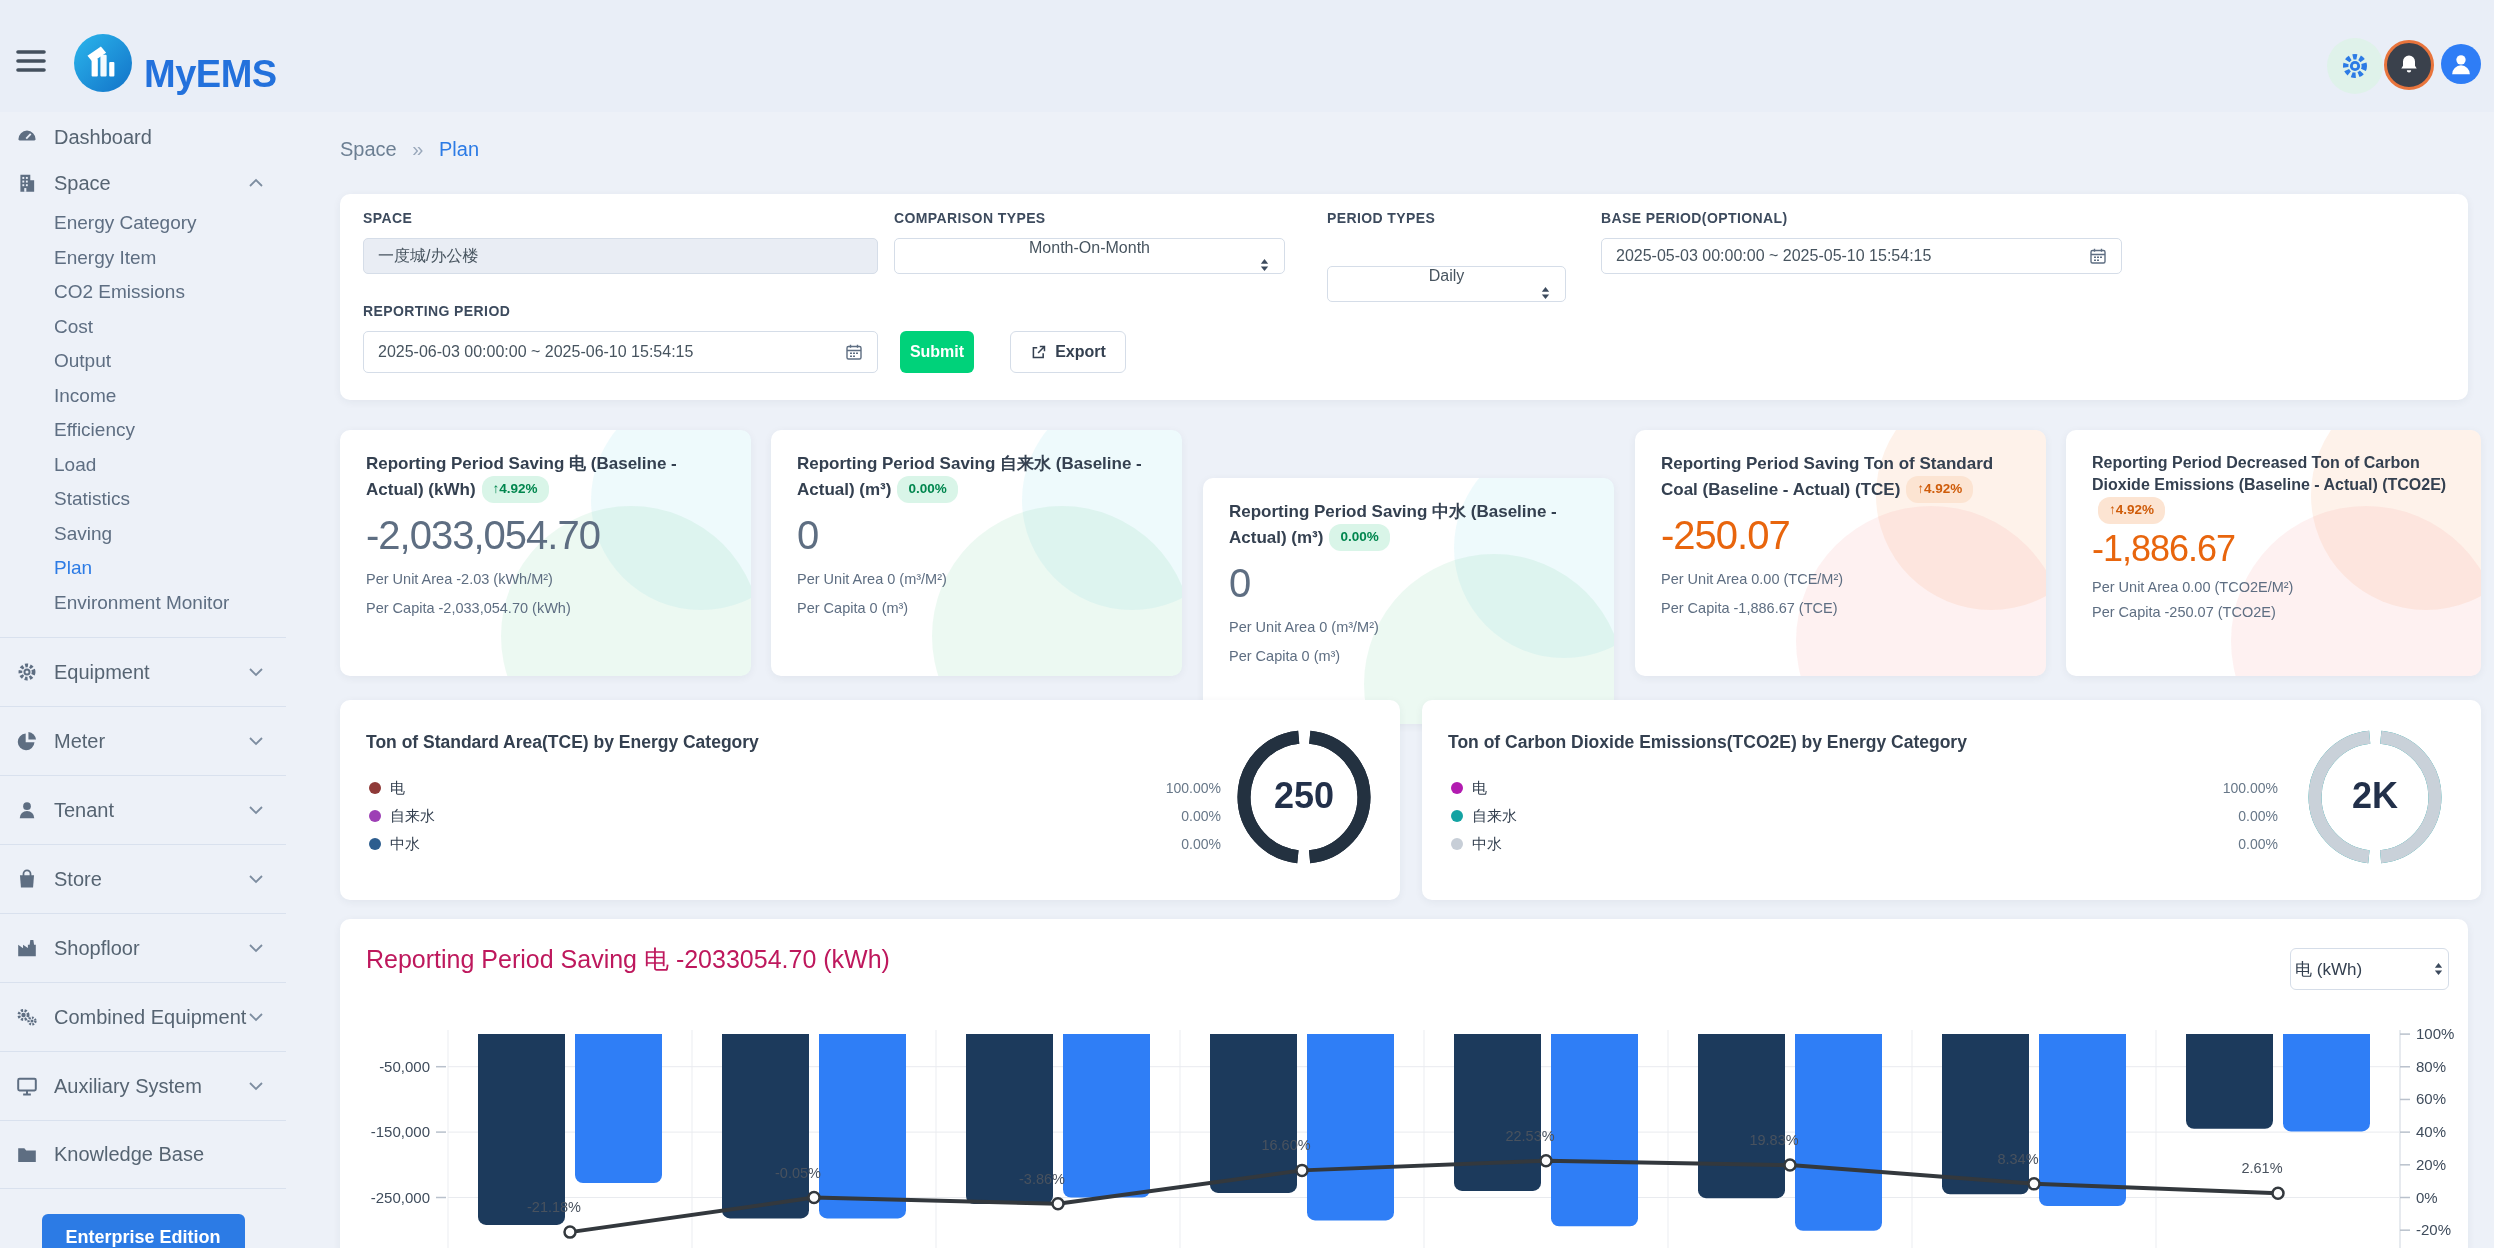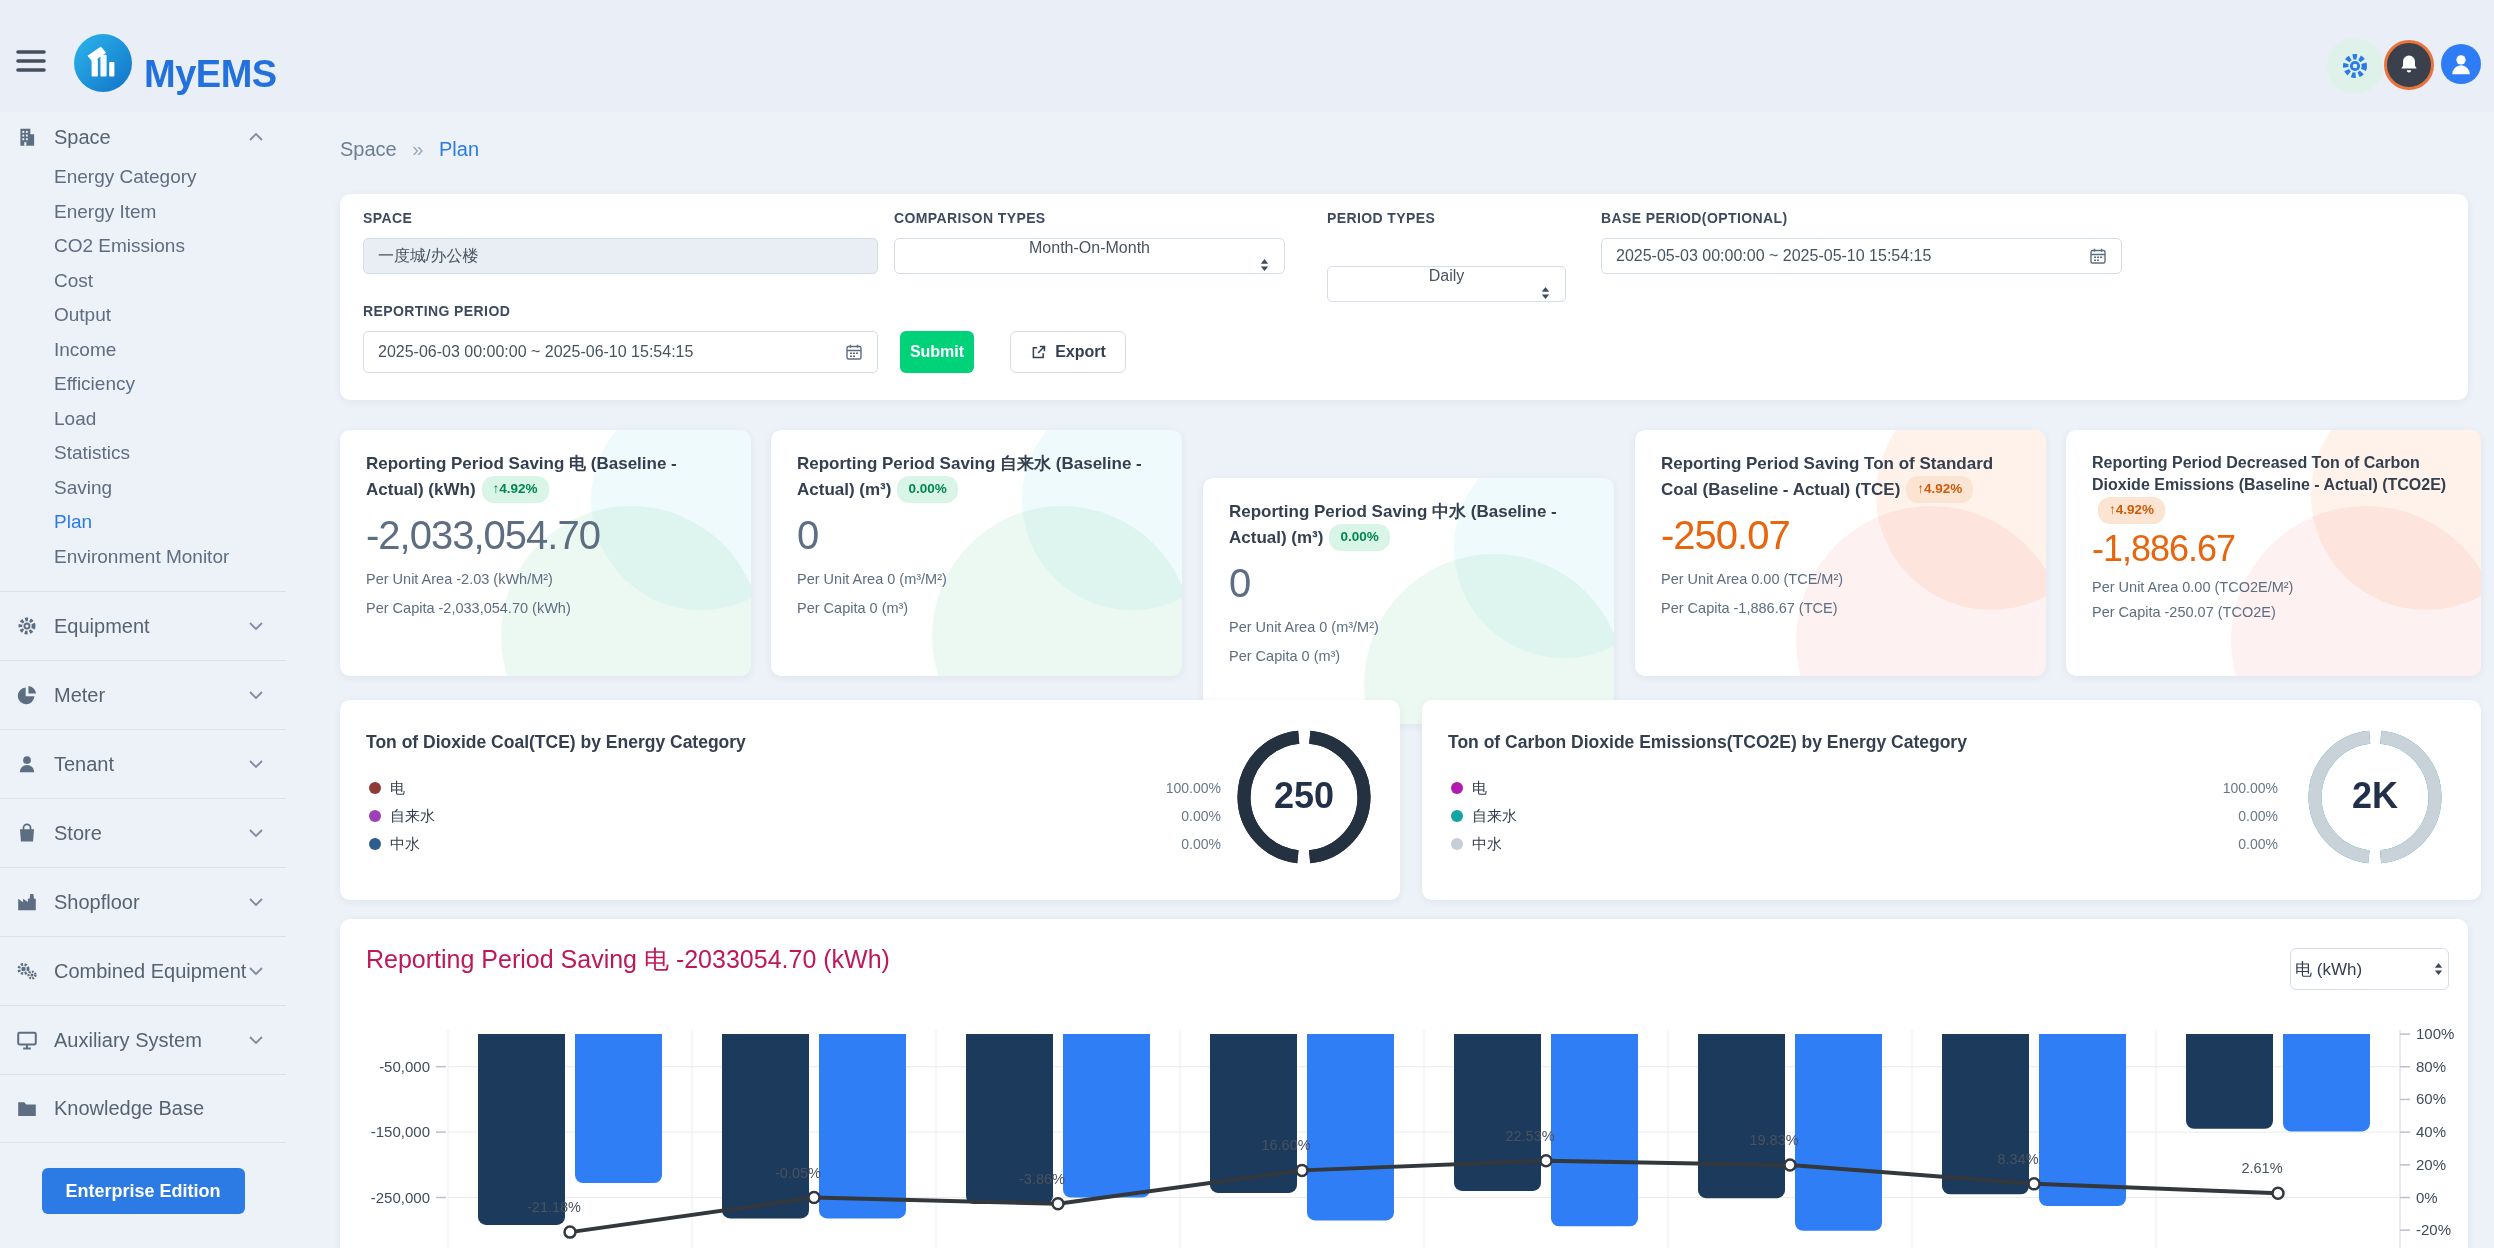--- a/index.html
+++ b/index.html
@@ -128,20 +128,29 @@
       <circle cx="10" cy="6.8" r="3.6"></circle>
       <path d="M3.2 17.8a6.8 6.8 0 0 1 13.6 0Z"></path>
     </svg>
   </div>
 </div>
 
 <div id="sidebar">
   <div class="side-top-item">
     <span class="side-icon">
       <svg viewBox="0 0 20 20" width="22" height="22" fill="currentColor">
+        <path d="M10 4.2A7.8 7.8 0 0 0 2.2 12c0 .6.5 1.1 1.1 1.1h13.4c.6 0 1.1-.5 1.1-1.1A7.8 7.8 0 0 0 10 4.2Z"></path>
+        <path d="M9.3 11.4 13.4 7.2" stroke="#e9eef7" stroke-width="1.7" fill="none"></path>
+      </svg>
+    </span>
+    <span>Dashboard</span>
+  </div>
+  <div class="side-top-item">
+    <span class="side-icon">
+      <svg viewBox="0 0 20 20" width="22" height="22" fill="currentColor">
         <path d="M4 2.5h9V18H4zM13 7.5h3.5V18H13z"></path>
         <g fill="#e9eef7">
           <rect x="5.8" y="4.5" width="1.7" height="1.8"></rect>
             <rect x="9" y="4.5" width="1.7" height="1.8"></rect>
           <rect x="5.8" y="7.8" width="1.7" height="1.8"></rect>
             <rect x="9" y="7.8" width="1.7" height="1.8"></rect>
           <rect x="5.8" y="11.1" width="1.7" height="1.8"></rect>
             <rect x="9" y="11.1" width="1.7" height="1.8"></rect>
           <rect x="7.5" y="14.6" width="1.9" height="3.4"></rect>
         </g>
@@ -383,21 +392,21 @@
 <div class="card stat-card" style="left:2066px; width:415px;">
   <span class="stat-blob" style="right:-60px; top:-50px; width:230px; height:230px; background:rgba(246,150,80,.12);"></span>
   <span class="stat-blob" style="right:-20px; bottom:-100px; width:270px; height:270px; background:rgba(250,120,120,.10);"></span>
   <div class="stat-title" style="font-size:16px;"><span>Reporting Period Decreased Ton of Carbon Dioxide Emissions (Baseline - Actual) (TCO2E)</span><span class="stat-badge" style="background: rgb(252, 228, 210); color: rgb(207, 92, 10);">↑4.92%</span></div>
   <div class="stat-value" style="font-size: 36px; margin-top: 4px; color: rgb(232, 101, 13);">-1,886.67</div>
   <div class="stat-sub" style="margin-top:9px;">Per Unit Area 0.00 (TCO2E/M²)</div>
   <div class="stat-sub" style="margin-top:9px;">Per Capita -250.07 (TCO2E)</div>
 </div>
 
 <div class="card donut-card" style="left:340px; width:1060px;">
-  <div class="donut-title">Ton of Dioxide Coal(TCE) by Energy Category</div>
+  <div class="donut-title">Ton of Standard Area(TCE) by Energy Category</div>
   <div class="legend-row" style="top:78px;">
       <span class="legend-dot" style="background: rgb(143, 58, 56);"></span>
       <span class="legend-label">电</span>
     </div>
   <div class="legend-row" style="top:106px;">
       <span class="legend-dot" style="background: rgb(157, 63, 181);"></span>
       <span class="legend-label">自来水</span>
     </div>
   <div class="legend-row" style="top:134px;">
       <span class="legend-dot" style="background: rgb(45, 93, 142);"></span>

